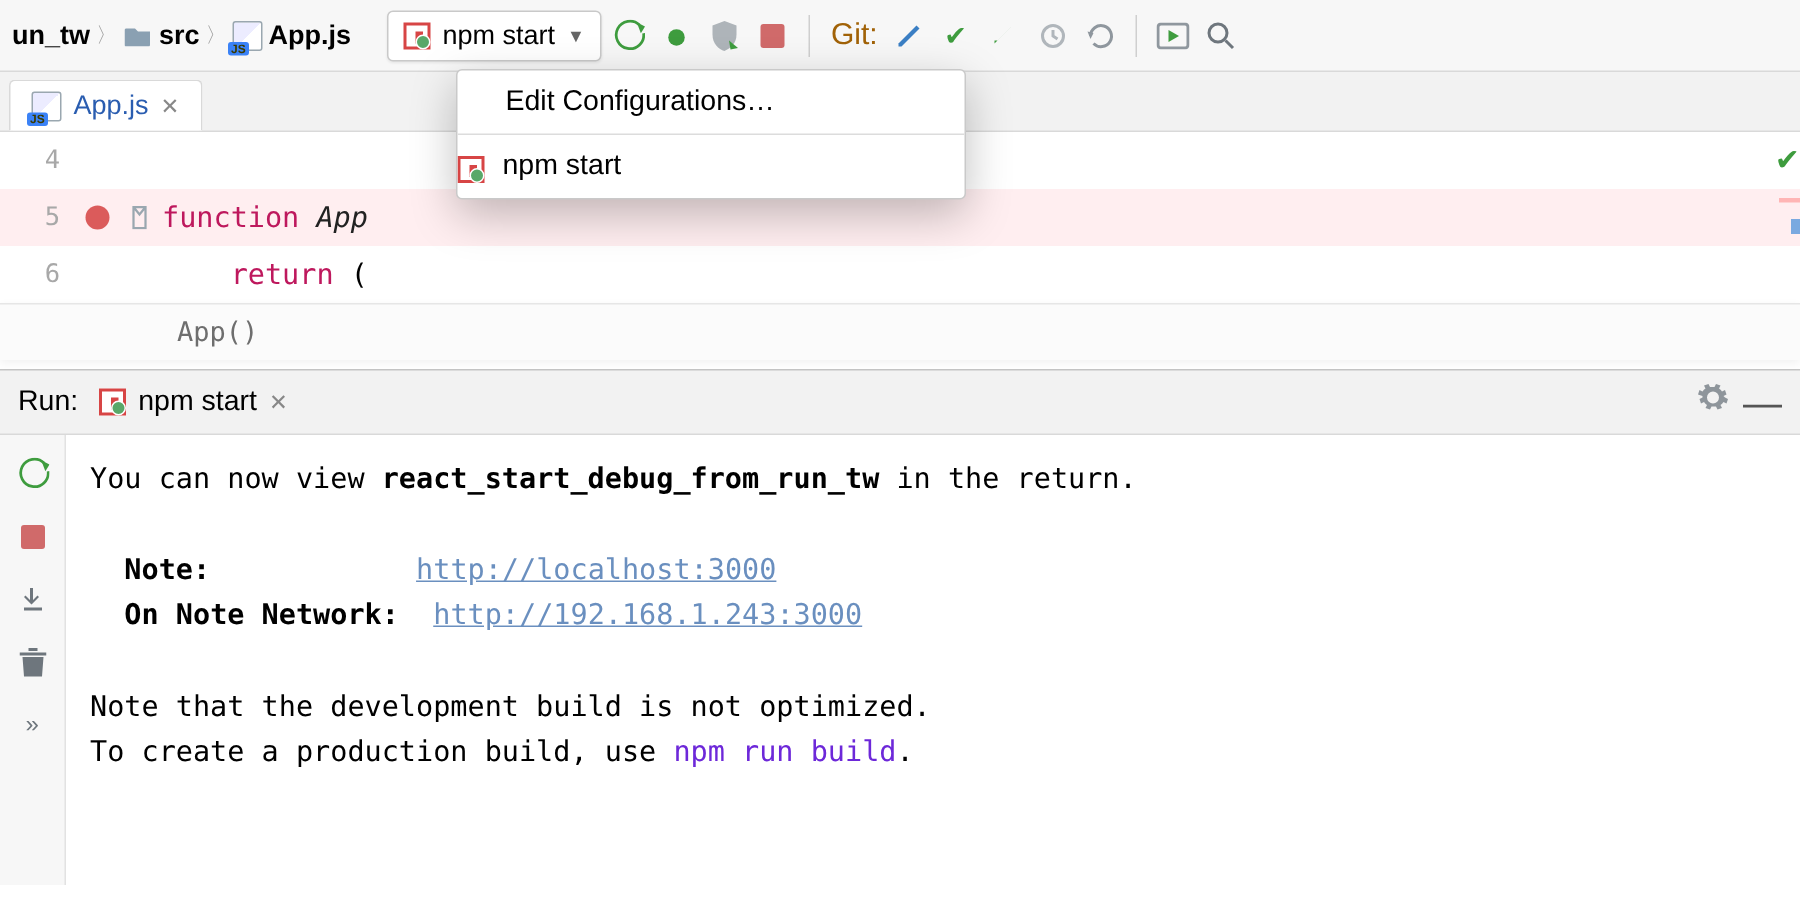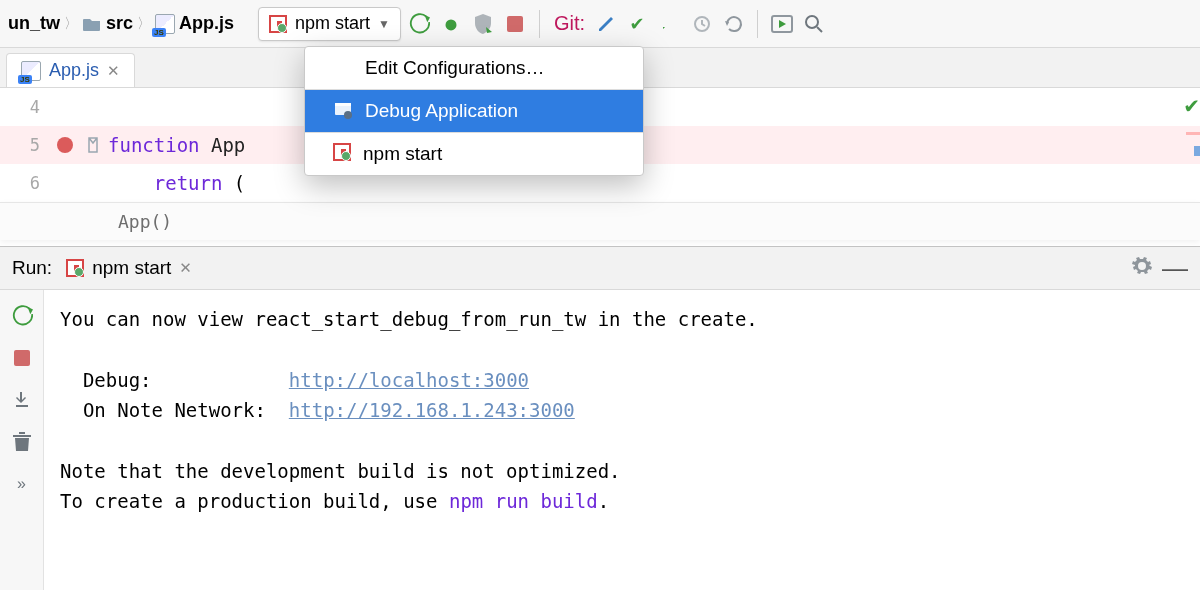--- a/index.html
+++ b/index.html
@@ -32,21 +32,21 @@
     height:34px; padding:0 10px;
     background:#fff; border:1px solid #c9c9c9; border-radius:4px;
     font-size:18px; margin-left:18px;
     box-shadow: 0 1px 2px rgba(0,0,0,0.08);
   }
   .runconfig-selector .chev { color:#666; font-size:12px;}
   .tb-icon {
     width:28px; height:28px; display:inline-flex; align-items:center; justify-content:center;
     font-size:18px;
   }
-  .git-label { font-size:20px; color:#be185d; padding-left:4px; padding-right:2px;}
+  .git-label { font-size:20px; color:#a16207; padding-left:4px; padding-right:2px;}
   .tb-sep { width:1px; height:28px; background:#cfcfcf; margin:0 6px;}
   .tb-icon.green { color:#3e9c3e;}
   .tb-icon.gray { color:#9c9c9c;}
   .tb-icon.blue { color:#3b7fc4;}
   .stop-square { width:16px; height:16px; background:#d06a6a; border-radius:2px;}
   
   .npm-icon {
     width:18px; height:18px; border:2px solid #d74545; background:#fff; position:relative; flex-shrink:0;
   }
   .npm-icon::before {
@@ -78,43 +78,43 @@
   }
   .filetab .close { color:#888; font-size:15px;}
   
   .editor { position:relative; background:#fff;}
   .editor-row { display:flex; height:38px; align-items:center;}
   .gutter-ln { width:44px; text-align:right; padding-right:4px; color:#a8a8a8; font-size:17px; font-family:Menlo,Consolas,monospace;}
   .gutter-bp { width:42px; display:flex; align-items:center; justify-content:center;}
   .bp-dot { width:16px; height:16px; border-radius:50%; background:#db5b5b;}
   .gutter-fold { width:22px; display:flex; align-items:center; justify-content:flex-start; color:#9aa7b0;}
   .code { font-family:Menlo,Consolas,monospace; font-size:19px; }
-  .kw { color:#6d28d9;text-align:center; }
-  .ident { color:#222;}
+  .kw { color:#be185d;text-align:center; }
+  .ident { font-style:italic; color:#222;}
   .row5 { background:#ffeef0;}
   .stickyhdr {
     height:38px; padding-left:118px; display:flex; align-items:center;
     font-family:Menlo,Consolas,monospace; font-size:18px; color:#6e6e6e;
     background:#fbfbfb; border-top:1px solid #e6e6e6;
     box-shadow:0 2px 6px rgba(0,0,0,0.06);
   }
   .editor-strip {
     position:absolute; right:0; top:0; bottom:0; width:18px;
   }
   .check { position:absolute; right:0; top:6px; color:#3e9c3e; font-size:20px;}
   .marker-red { position:absolute; right:0; top:44px; width:14px; height:3px; background:#ffb5b5;}
   .marker-blue { position:absolute; right:0; top:58px; width:6px; height:10px; background:#7aa9e0;}
   
   .popup {
     position:absolute; left:304px; top:46px; width:340px; background:#fff;
     border:1px solid #c9c9c9; border-radius:4px; box-shadow:0 10px 30px rgba(0,0,0,0.25);
     overflow:hidden;
   }
   .popup-item {
-    display:flex; align-items:flex-start; gap:12px; padding:10px 28px; font-size:19px; color:#000;
+    display:flex; align-items:flex-end; gap:12px; padding:10px 0; font-size:19px; color:#000;
   }
   .popup-item.sep { border-bottom:1px solid #dcdcdc;}
   .popup-item.sel { background:#2f7de1; color:#fff;}
   .popup-item.sel .cfg-icon rect { fill:#fff; opacity:.9;}
   .cfg-icon { width:20px; height:20px;}
   
   .tw-header {
     height:44px; border-top:1px solid #c4c4c4; border-bottom:1px solid #d9d9d9;
     display:flex; align-items:center; padding:16px 12px; background:#f2f2f2; gap:10px;
   }
@@ -125,21 +125,21 @@
   .tw-body { display:flex; }
   .tw-side {
     width:44px; background:#f7f7f7; border-right:1px solid #e2e2e2;
     display:flex; flex-direction:column; align-items:center; gap:14px; padding-top:12px;
   }
   .tw-side .sidebtn { width:28px;height:28px;display:flex;align-items:center;justify-content:center;}
   .console {
     flex:1; padding:14px 16px 0 16px; background:#fff; font-family:Menlo,Consolas,monospace; font-size:19px; color:#000; line-height:1.6;
     white-space:pre;
   }
-  .console .b { font-weight:400;margin-top:39px;}
+  .console .b { font-weight:700;margin-top:39px;}
   .console a { color:#6a8fbf; text-decoration:underline;}
   .console .teal { color:#6d28d9;}
 </style>
 </head>
 <body>
 
 <div class="toolbar">
   <div class="breadcrumb">
     <span class="crumb">
       <span>un_tw</span>
@@ -277,28 +277,20 @@
     <span class="check">✔</span>
     <span class="marker-red"></span>
     <span class="marker-blue"></span>
   </div>
 </div>
 
 <div class="popup">
   <div class="popup-item sep">
     <span style="padding-left:32px;">Edit Configurations…</span>
   </div>
-  <div class="popup-item sep sel">
-    <svg class="cfg-icon" viewBox="0 0 20 20">
-        <rect x="2" y="3" width="16" height="12" rx="1" fill="#cde3fa"></rect>
-        <rect x="2" y="3" width="16" height="3" fill="#9cbff0"></rect>
-        <circle cx="15" cy="15" r="4" fill="#5a6f85"></circle>
-      </svg>
-    <span>Debug Application</span>
-  </div>
   <div class="popup-item">
     <span class="npm-icon"></span>
     <span>npm start</span>
   </div>
 </div>
 
 <div class="tw-header">
   <span class="tw-title">Run:</span>
   <div class="tw-tab">
     <span class="npm-icon"></span>
@@ -330,20 +322,20 @@
           <path d="M4 15h12v2H4zM10 2v8l3-3 1 1-5 5-5-5 1-1 3 3V2z"></path>
         </svg>
     </span>
     <span class="sidebtn">
       <svg width="18" height="20" viewBox="0 0 18 20" fill="#6e767d">
           <path d="M2 6h14l-1 13H3zM0 3h18v2H0zM6 0h6v2H6z"></path>
         </svg>
     </span>
     <span class="sidebtn" style="color:#6e767d;font-size:16px;">»</span>
   </div>
-  <div class="console"><span>You can now view </span><span class="b">react_start_debug_from_run_tw</span><span> in the create.</span>
-
-  <span class="b">Debug:</span>            <a>http://localhost:3000</a>
+  <div class="console"><span>You can now view </span><span class="b">react_start_debug_from_run_tw</span><span> in the return.</span>
+
+  <span class="b">Note:</span>            <a>http://localhost:3000</a>
   <span class="b">On Note Network:</span>  <a>http://192.168.1.243:3000</a>
 
 <span>Note that the development build is not optimized.</span>
 <span>To create a production build, use </span><span class="teal">npm run build</span><span>.</span></div>
 </div>
 
 </body></html>

